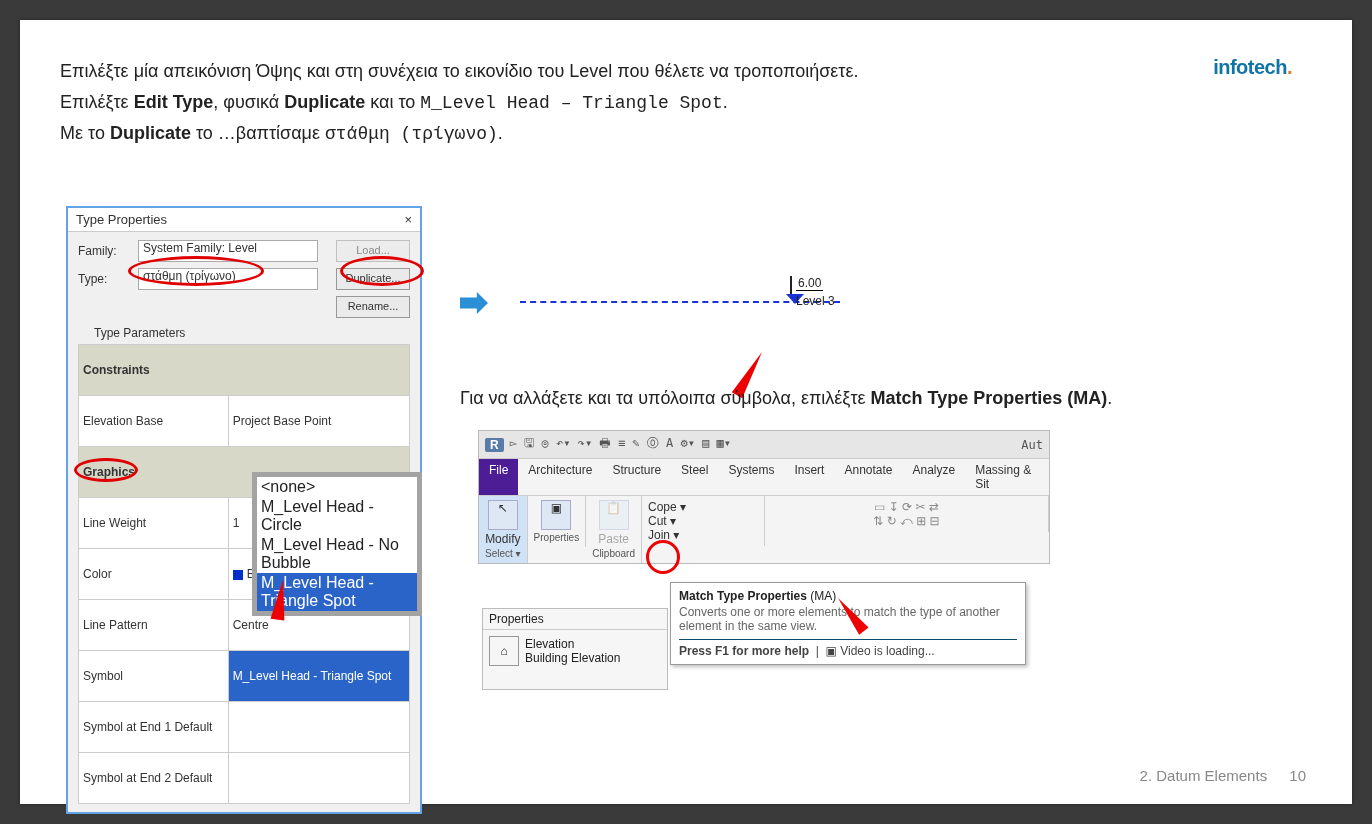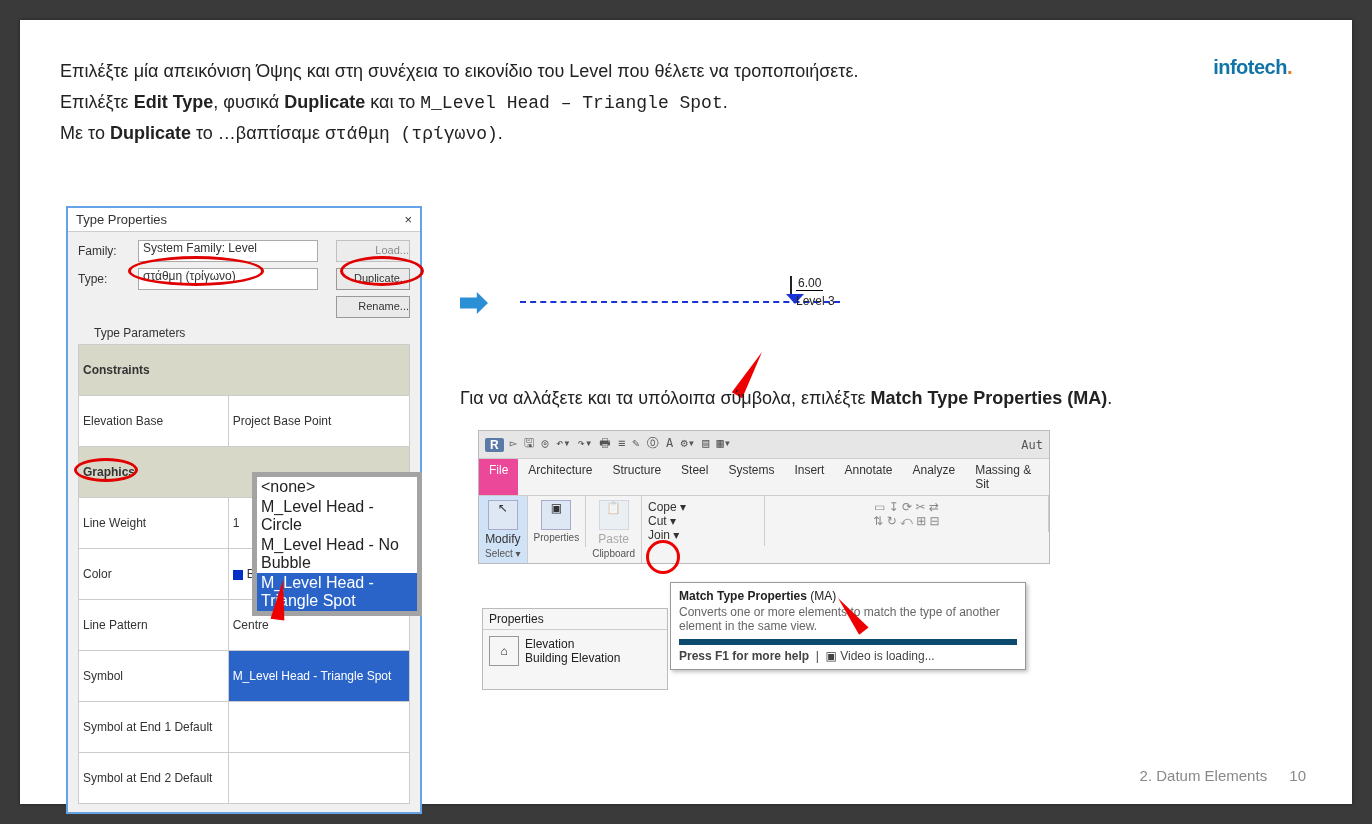--- a/index.html
+++ b/index.html
@@ -12,21 +12,21 @@
   .footer{position:absolute;bottom:20px;right:46px;color:#888;font-size:15px}
   .footer span+span{margin-left:18px}
 
   
   .dlg{position:absolute;top:186px;left:46px;width:352px;border:2px solid #64a4e6;background:#f0f0f0;font-size:12px;color:#333}
   .dlg-titlebar{background:#fff;border-bottom:1px solid #ccc;padding:4px 8px;font-size:13px;display:flex;justify-content:space-between}
   .dlg-body{padding:8px 10px}
   .dlg-row{display:flex;align-items:center;margin-bottom:6px}
   .dlg-row label{width:60px}
   .dlg select,.dlg .combo{flex:1;height:20px;font-size:12px;border:1px solid #aaa;background:#fff;padding:0 4px}
-  .btn{width:72px;height:20px;font-size:11px;border:1px solid #999;background:#eaeaea;text-align:right;line-height:18px;margin-left:18px}
+  .btn{width:72px;height:20px;font-size:11px;border:1px solid #999;background:#eaeaea;text-align:center;line-height:18px;margin-left:18px}
   .sect{font-size:12px;margin:8px 0 4px 16px}
   .grid{width:100%;border-collapse:collapse;font-size:12px;background:#fff}
   .grid th{background:#eee;border:1px solid #bbb;padding:3px 4px;font-weight:400}
   .grid td{border:1px solid #ccc;padding:18px 4px}
   .grp{background:#d8d8c8;font-weight:700}
   .sel{background:#2a64c8;color:#fff}
   .dd{position:absolute;left:232px;top:452px;width:160px;background:#fff;border:5px solid #a3a3a3;font-size:16px}
   .dd div{padding:1px 4px}
   .red-ell{position:absolute;border:3px solid #e00000;border-radius:50%/50%;pointer-events:none}
   .red-arrow{position:absolute;width:0;height:0;border-left:7px solid transparent;border-right:7px solid transparent;border-bottom:40px solid #e00;transform-origin:center top}
@@ -42,29 +42,29 @@
   .red-arrow2{position:absolute;top:76px;left:296px;width:0;height:0;border-left:6px solid transparent;border-right:6px solid transparent;border-bottom:50px solid #e00;transform:rotate(30deg);transform-origin:top}
 
   .caption2{position:absolute;top:368px;left:440px;font-size:18px}
 
   
   .rib{position:absolute;top:410px;left:458px;width:570px;border:1px solid #bbb;font-size:12px;background:#f4f4f4;color:#333}
   .qat{background:#e6e6e6;padding:3px 6px;border-bottom:1px solid #ccc;display:flex;align-items:center;gap:6px;font-family:monospace;color:#555}
   .qat .r{background:#5a7aa8;color:#fff;font-weight:700;padding:0 5px;border-radius:2px;font-family:Arial}
   .tabs{display:flex;background:#f4f4f4;border-bottom:1px solid #ccc}
   .tabs span{padding:4px 10px}
-  .tabs .file{background:#ec4899;color:#fff}
+  .tabs .file{background:#4c1d95;color:#fff}
   .panel-row{display:flex;align-items:flex-start}
   .panel{border-right:1px solid #ccc;padding:4px 6px;text-align:center}
   .panel .ic{width:28px;height:28px;background:#dde8f4;border:1px solid #aac;margin:0 auto 2px}
   .mod{background:#cfe2f6}
   .panel small{display:block;font-size:10px;color:#555;margin-top:2px}
   .tip{position:absolute;top:562px;left:650px;width:338px;background:#fff;border:1px solid #999;padding:6px 8px;font-size:12px;box-shadow:2px 2px 4px rgba(0,0,0,.25)}
   .tip .t1 b{font-weight:700}
-  .tip .help{border-top:6px solid #0c4a6e;margin-top:6px;padding-top:4px;color:#444}
+  .tip .help{border-top:1px solid #0c4a6e;margin-top:6px;padding-top:4px;color:#444}
   .prop-pal{position:absolute;top:588px;left:462px;width:184px;height:80px;border:1px solid #bbb;background:#f6f6f6;font-size:12px}
   .prop-pal .hd{padding:3px 6px;border-bottom:1px solid #ccc}
   .prop-pal .row{display:flex;align-items:center;padding:6px}
   .prop-pal .hicn{width:28px;height:28px;border:1px solid #999;margin-right:6px;display:flex;align-items:center;justify-content:center}
   .red-circ{position:absolute;border:3px solid #e00;border-radius:50%;pointer-events:none}
   .red-tip-arrow{position:absolute;width:0;height:0;border-left:6px solid transparent;border-right:6px solid transparent;border-bottom:42px solid #e00;transform:rotate(-38deg);transform-origin:top}
 </style>
 </head>
 <body>
 

